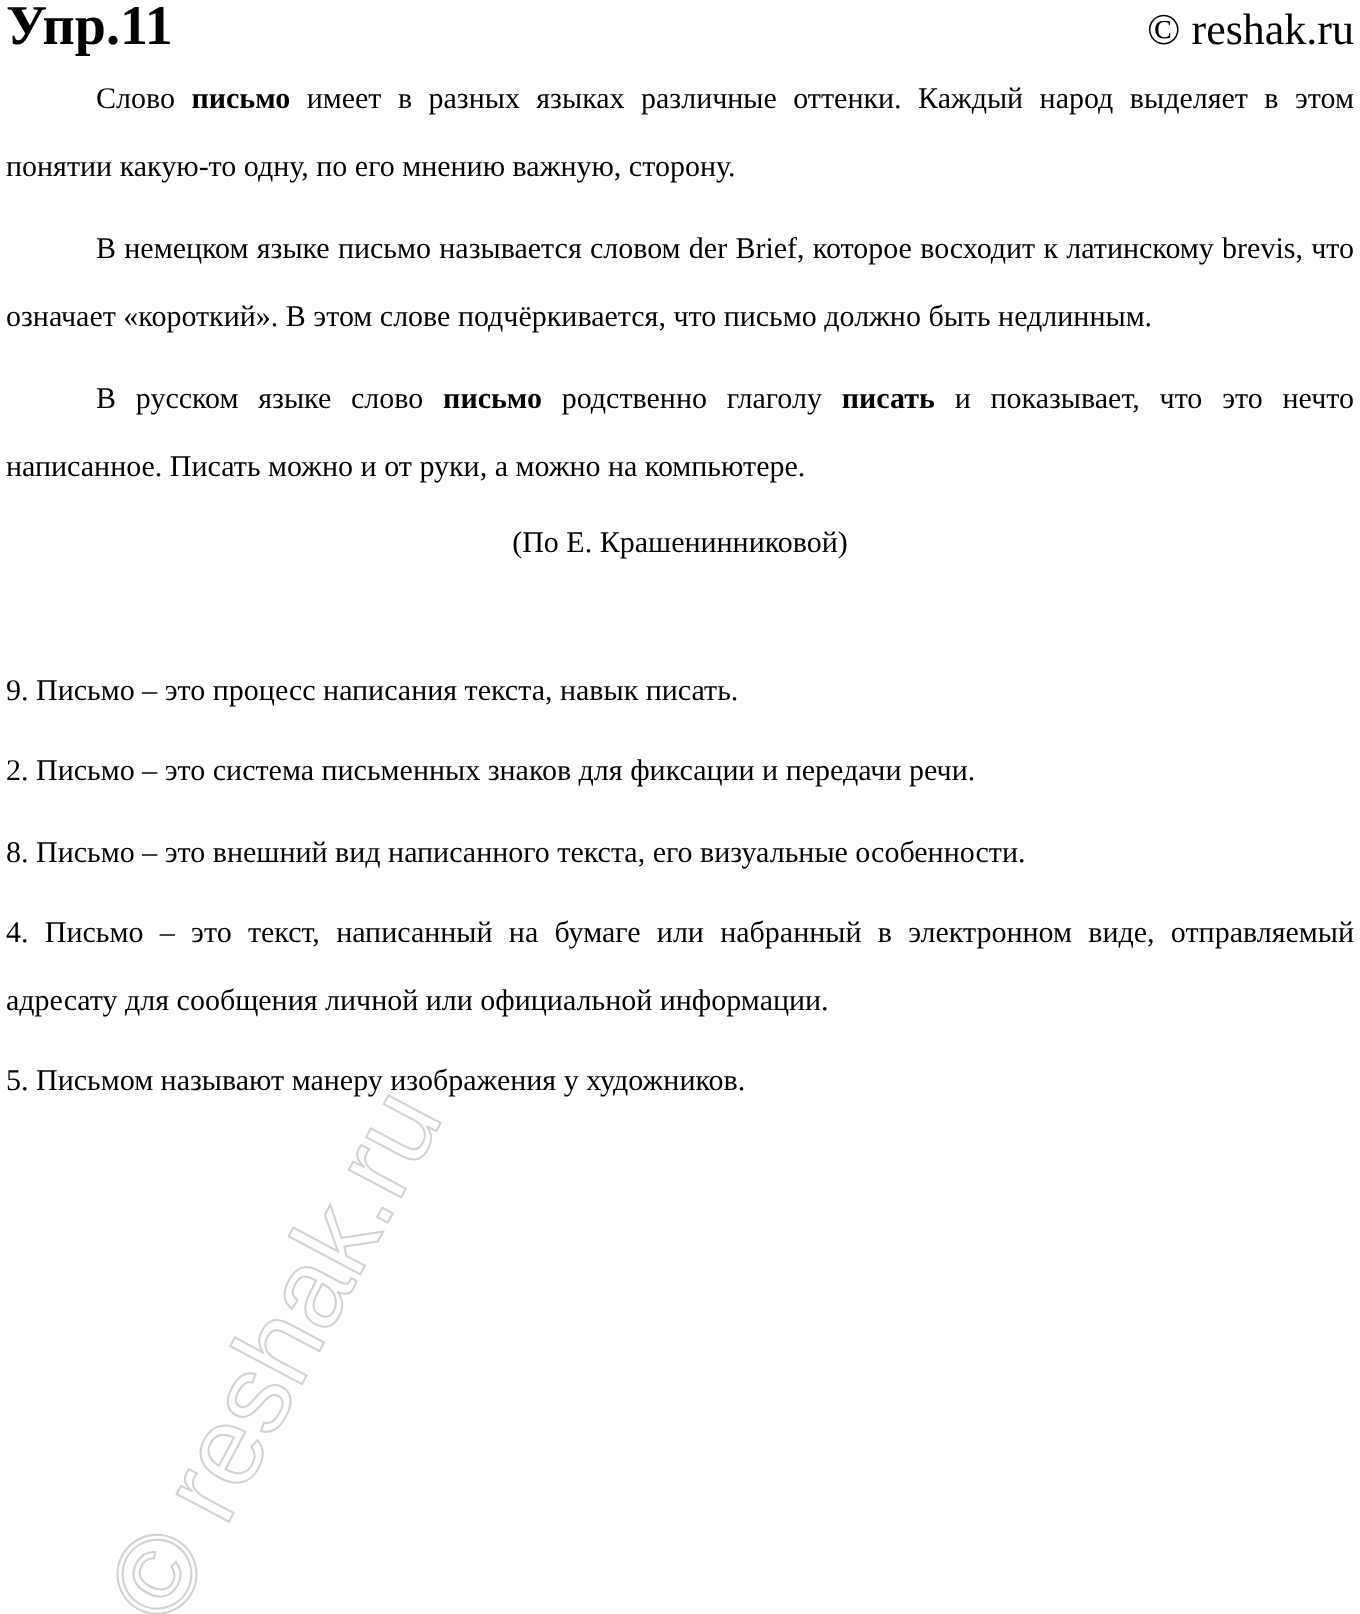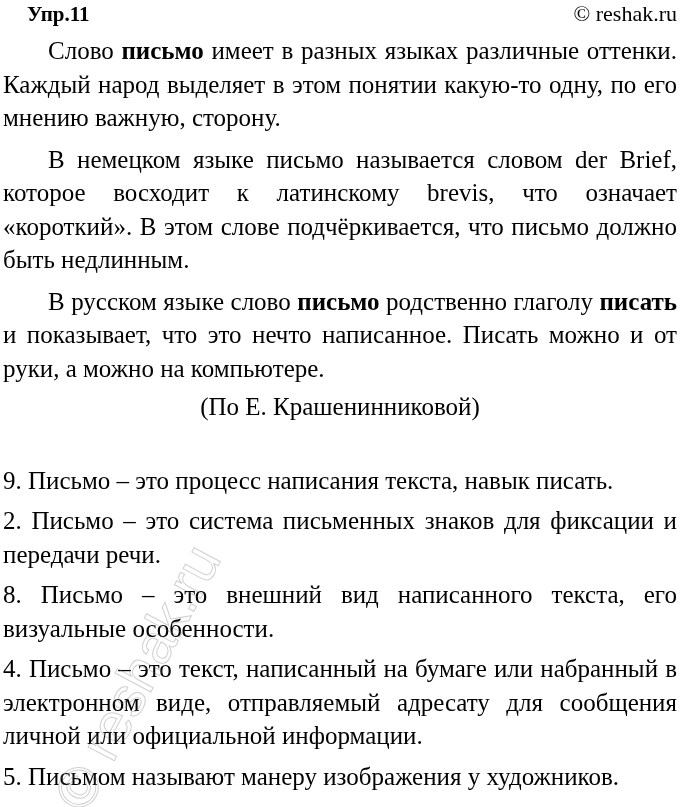--- a/index.html
+++ b/index.html
@@ -3,23 +3,23 @@
 <meta charset="utf-8">
 <style>
   html, body { margin: 0; padding: 0; background: #ffffff; }
   body {
     width: 680px; height: 807px; overflow: hidden; position: relative;
     font-family: "Liberation Serif", "DejaVu Serif", serif;
     color: #000000;
   }
   .page { position: absolute; left: 3px; top: 0; width: 674px; }
   .header { display: flex; justify-content: space-between; align-items: baseline; height: 28px; }
-  .ex-title { font-weight: bold; font-size: 21px; line-height: 28px; margin-left: 24px; }
+  .ex-title { font-weight: bold; font-size: 28px; line-height: 28px; }
   .copyright { font-size: 22px; line-height: 28px; }
-  p { margin: 0; font-size: 25px; line-height: 33.5px; text-align: justify; }
+  p { margin: 0; font-size: 15px; line-height: 33.5px; text-align: justify; }
   .indent { text-indent: 45px; }
   .gap-s { margin-top: 8px; }
   .author { text-align: center; margin-top: 5px; }
   .section2 { margin-top: 40px; }
   .list p { margin-top: 7px; }
   b { font-weight: bold; }
   .watermark {
     position: absolute; left: 20px; top: 640px;
     font-family: "Liberation Sans", sans-serif;
     font-size: 56px; color: transparent;

